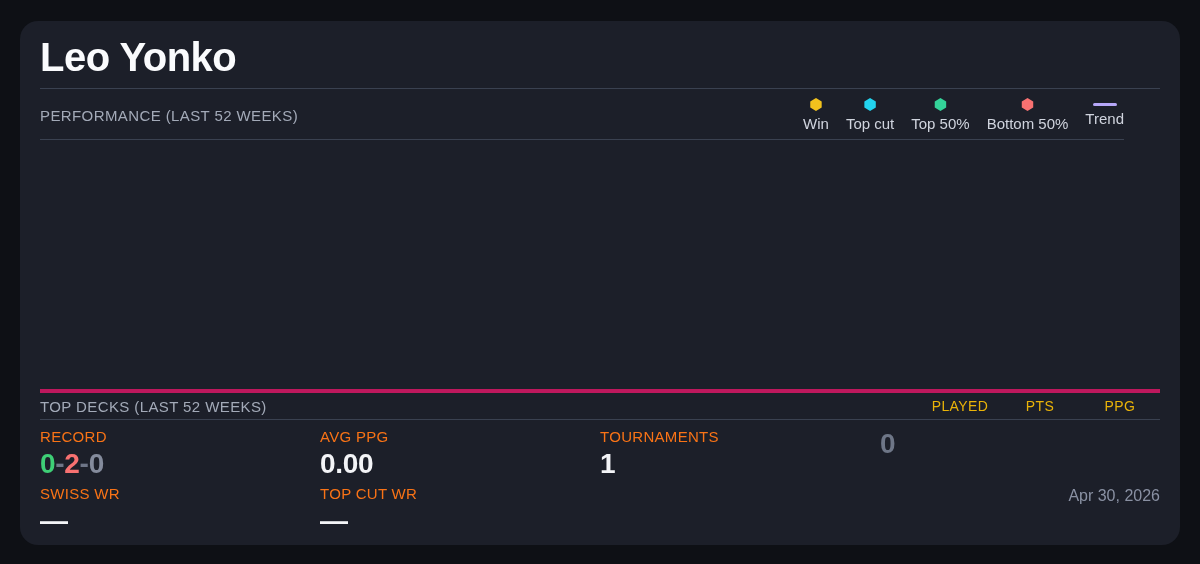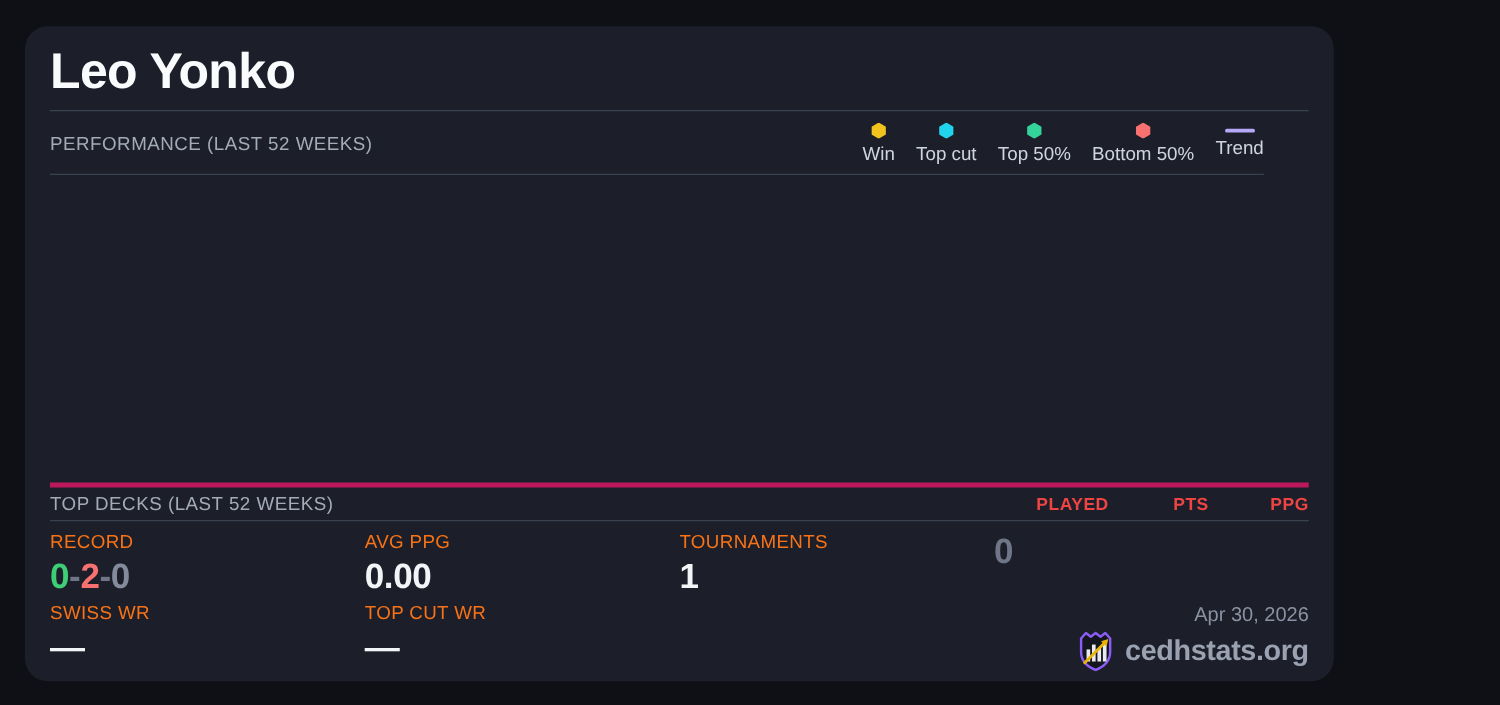--- a/index.html
+++ b/index.html
@@ -4,21 +4,21 @@
 <style>
   * { margin:0; padding:0; box-sizing:border-box; }
   html,body { width:1200px; height:564px; }
   body {
     background:#0e1015;
     font-family:"Liberation Sans","DejaVu Sans",sans-serif;
     overflow:hidden;
   }
   .card {
     position:absolute; left:20px; top:21px;
-    width:1047px; height:524px;
+    width:1160px; height:524px;
     background:#1c1f29;
     border-radius:18px;
     padding:14px 20px 8px 20px;
     display:flex; flex-direction:column;
   }
   .player-title {
     color:#fafbfd; font-size:40px; font-weight:800;
     letter-spacing:-0.5px; line-height:1.1;
     padding-bottom:9px;
     border-bottom:1px solid #3a4150;
@@ -48,22 +48,22 @@
     width:24px; height:3px; border-radius:2px; display:inline-block;
   }
   .chart-area { flex:1; }
   .decks-row {
     display:flex; justify-content:space-between; align-items:center;
     border-top:4px solid #be185d; border-bottom:1px solid #3a4150;
     padding:5px 0 4px 0;
   }
   .decks-cols { display:flex; }
   .decks-col {
-    color:#ef4444; font-size:14px; letter-spacing:0.4px;
-    width:80px; text-align:right;font-weight:bold;
+    color:#eab308; font-size:14px; letter-spacing:0.4px;
+    width:80px; text-align:center;
   }
   .stats-grid {
     display:grid;
     grid-template-columns:repeat(4,1fr);
     grid-template-rows:auto auto;
     padding-top:8px; row-gap:5px;
   }
   .stat-label {
     color:#f97316; font-size:15px; letter-spacing:0.3px; margin-bottom:3px;
   }
@@ -160,28 +160,16 @@
       <div class="stat-value">—</div>
     </div>
 
     <div>
       <div class="stat-label">TOP CUT WR</div>
       <div class="stat-value">—</div>
     </div>
 
     <div class="brand-cell">
       <span class="brand-date">Apr 30, 2026</span>
-      <div class="brand-row">
-        <svg width="31" height="33" viewBox="0 0 32 34">
-          <path d="M4 7 L8 2.5 L12 5.5 L16 2.5 L20 5.5 L24 2.5 L28 7 L28 18 C28 25.5 22.5 30.5 16 33 C9.5 30.5 4 25.5 4 18 Z" fill="#14161d" stroke="#8b5cf6" stroke-width="2" stroke-linejoin="round"></path>
-          <rect x="8.5" y="16" width="3" height="10" fill="#e8eaf0"></rect>
-          <rect x="13" y="12" width="3" height="14" fill="#e8eaf0"></rect>
-          <rect x="17.5" y="15" width="3" height="11" fill="#e8eaf0"></rect>
-          <rect x="22" y="10" width="3" height="16" fill="#e8eaf0"></rect>
-          <line x1="7" y1="27" x2="24.5" y2="9.5" stroke="#eab308" stroke-width="2.4" stroke-linecap="round"></line>
-          <path d="M26.5 7.5 L20.5 9.2 L24.9 13.5 Z" fill="#eab308"></path>
-        </svg>
-        <span class="brand-name">cedhstats.org</span>
-      </div>
     </div>
 
   </div>
 </div>
 
 </body></html>

